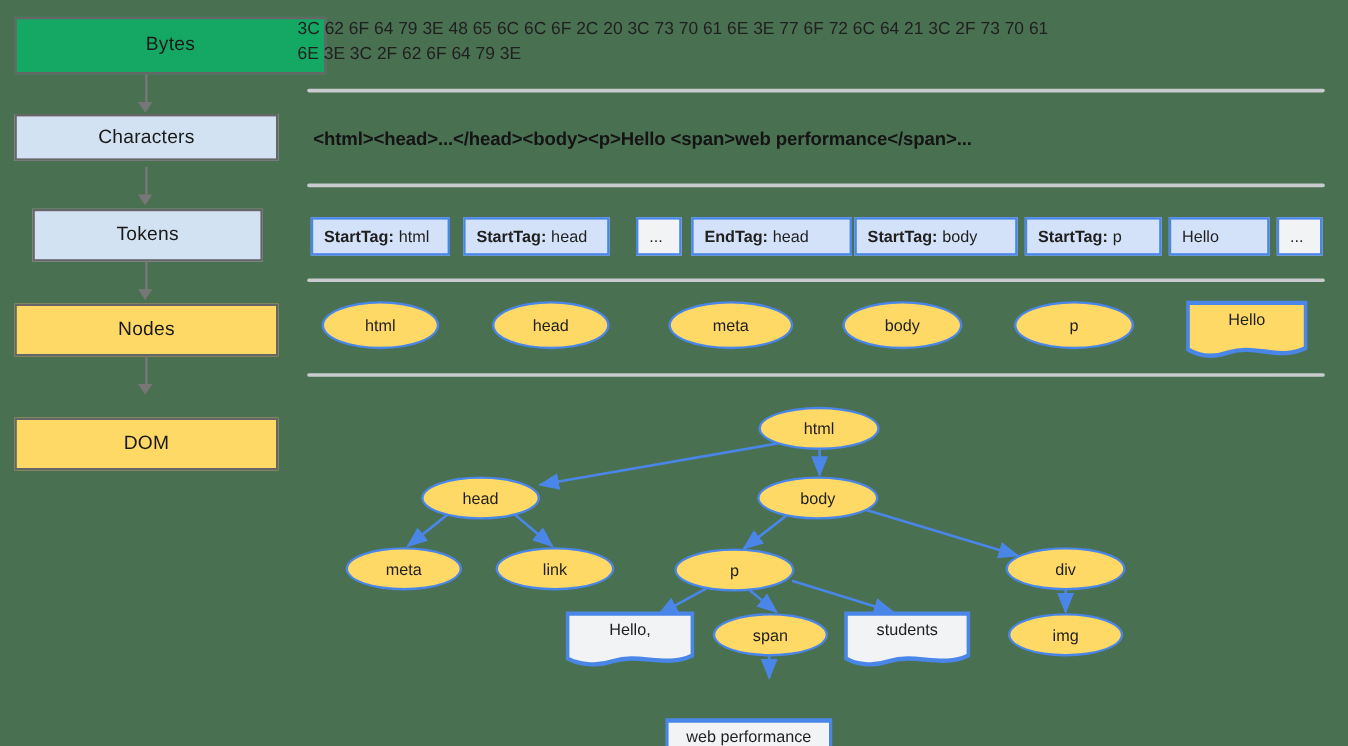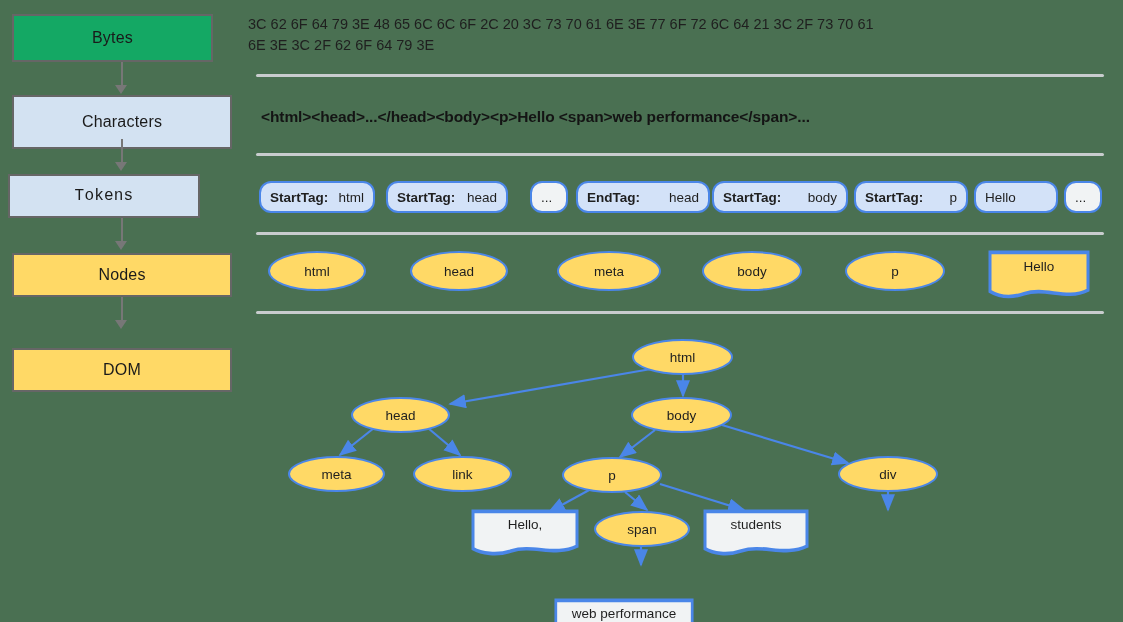--- a/index.html
+++ b/index.html
@@ -73,25 +73,25 @@
     white-space: nowrap;
     letter-spacing: -.1px;
   }
 
   
   .token {
     position: absolute;
     box-sizing: border-box;
     height: 32px;
     border: 2px solid #4a86e8;
-    border-radius: 12px;
+    border-radius: 0;
     background: #d3e2f8;
     display: flex;
     align-items: center;
-    justify-content: space-between;
+    justify-content: flex-start;
     font-size: 13.5px;
     color: #1f1f1f;
     white-space: nowrap;
     padding: 0 9px;
   }
   .token.plain { background: #f1f3f4; }
   .token b { font-weight: bold; margin-right: 4px; }
 
   
   .ellipse {
@@ -138,33 +138,33 @@
     width: 1123px;
     height: 622px;
     pointer-events: none;
   }
 </style>
 </head>
 <body>
 
 <div id="stage">
 
-  <div class="stage-box green" style="left:12px;  top:14px;  width:201px; height:48px;">
+  <div class="stage-box green" style="left:12px;  top:14px;  width:260px; height:48px;">
     <span>Bytes</span>
   </div>
   <div class="arrow-line" style="left:121px; top:62px; height:26px;"></div>
   <div class="arrow-head" style="left:115px; top:85px;"></div>
 
-  <div class="stage-box blue" style="left:12px;  top:95px;  width:220px; height:54px;">
+  <div class="stage-box blue" style="left:12px;  top:95px;  width:220px; height:39px;">
     <span>Characters</span>
   </div>
   <div class="arrow-line" style="left:121px; top:139px; height:26px;"></div>
   <div class="arrow-head" style="left:115px; top:162px;"></div>
 
-  <div class="stage-box blue" style="left:8px;  top:174px; width:192px; height:44px;font-family:Liberation Mono, monospace;">
+  <div class="stage-box blue" style="left:27px;  top:174px; width:192px; height:44px;">
     <span>Tokens</span>
   </div>
   <div class="arrow-line" style="left:121px; top:218px; height:26px;"></div>
   <div class="arrow-head" style="left:115px; top:241px;"></div>
 
   <div class="stage-box yellow" style="left:12px; top:253px; width:220px; height:44px;">
     <span>Nodes</span>
   </div>
   <div class="arrow-line" style="left:121px; top:297px; height:26px;"></div>
   <div class="arrow-head" style="left:115px; top:320px;"></div>
@@ -276,20 +276,23 @@
   </div>
   <div class="ellipse" style="left:562px; top:457px; width:100px; height:36px;">
     <span>p</span>
   </div>
   <div class="ellipse" style="left:838px; top:456px; width:100px; height:36px;text-align:center;">
     <span>div</span>
   </div>
   <div class="ellipse" style="left:594px; top:511px; width:96px;  height:36px;">
     <span>span</span>
   </div>
+  <div class="ellipse" style="left:840px; top:511px; width:96px;  height:36px;">
+    <span>img</span>
+  </div>
 
   <div class="doc" style="left:471px; top:509px; width:108px; height:40px; padding-top:8px;">
     <svg viewBox="0 0 108 40" preserveAspectRatio="none">
       <path d="M2,2 L106,2 L106,31 C84,40 62,29 40,35 C26,39 10,37 2,33 Z" fill="#f1f3f4" stroke="#4a86e8" stroke-width="3"></path>
     </svg>
     <span>Hello,</span>
   </div>
 
   <div class="doc" style="left:703px; top:509px; width:106px; height:40px; padding-top:8px;">
     <svg viewBox="0 0 106 40" preserveAspectRatio="none">

